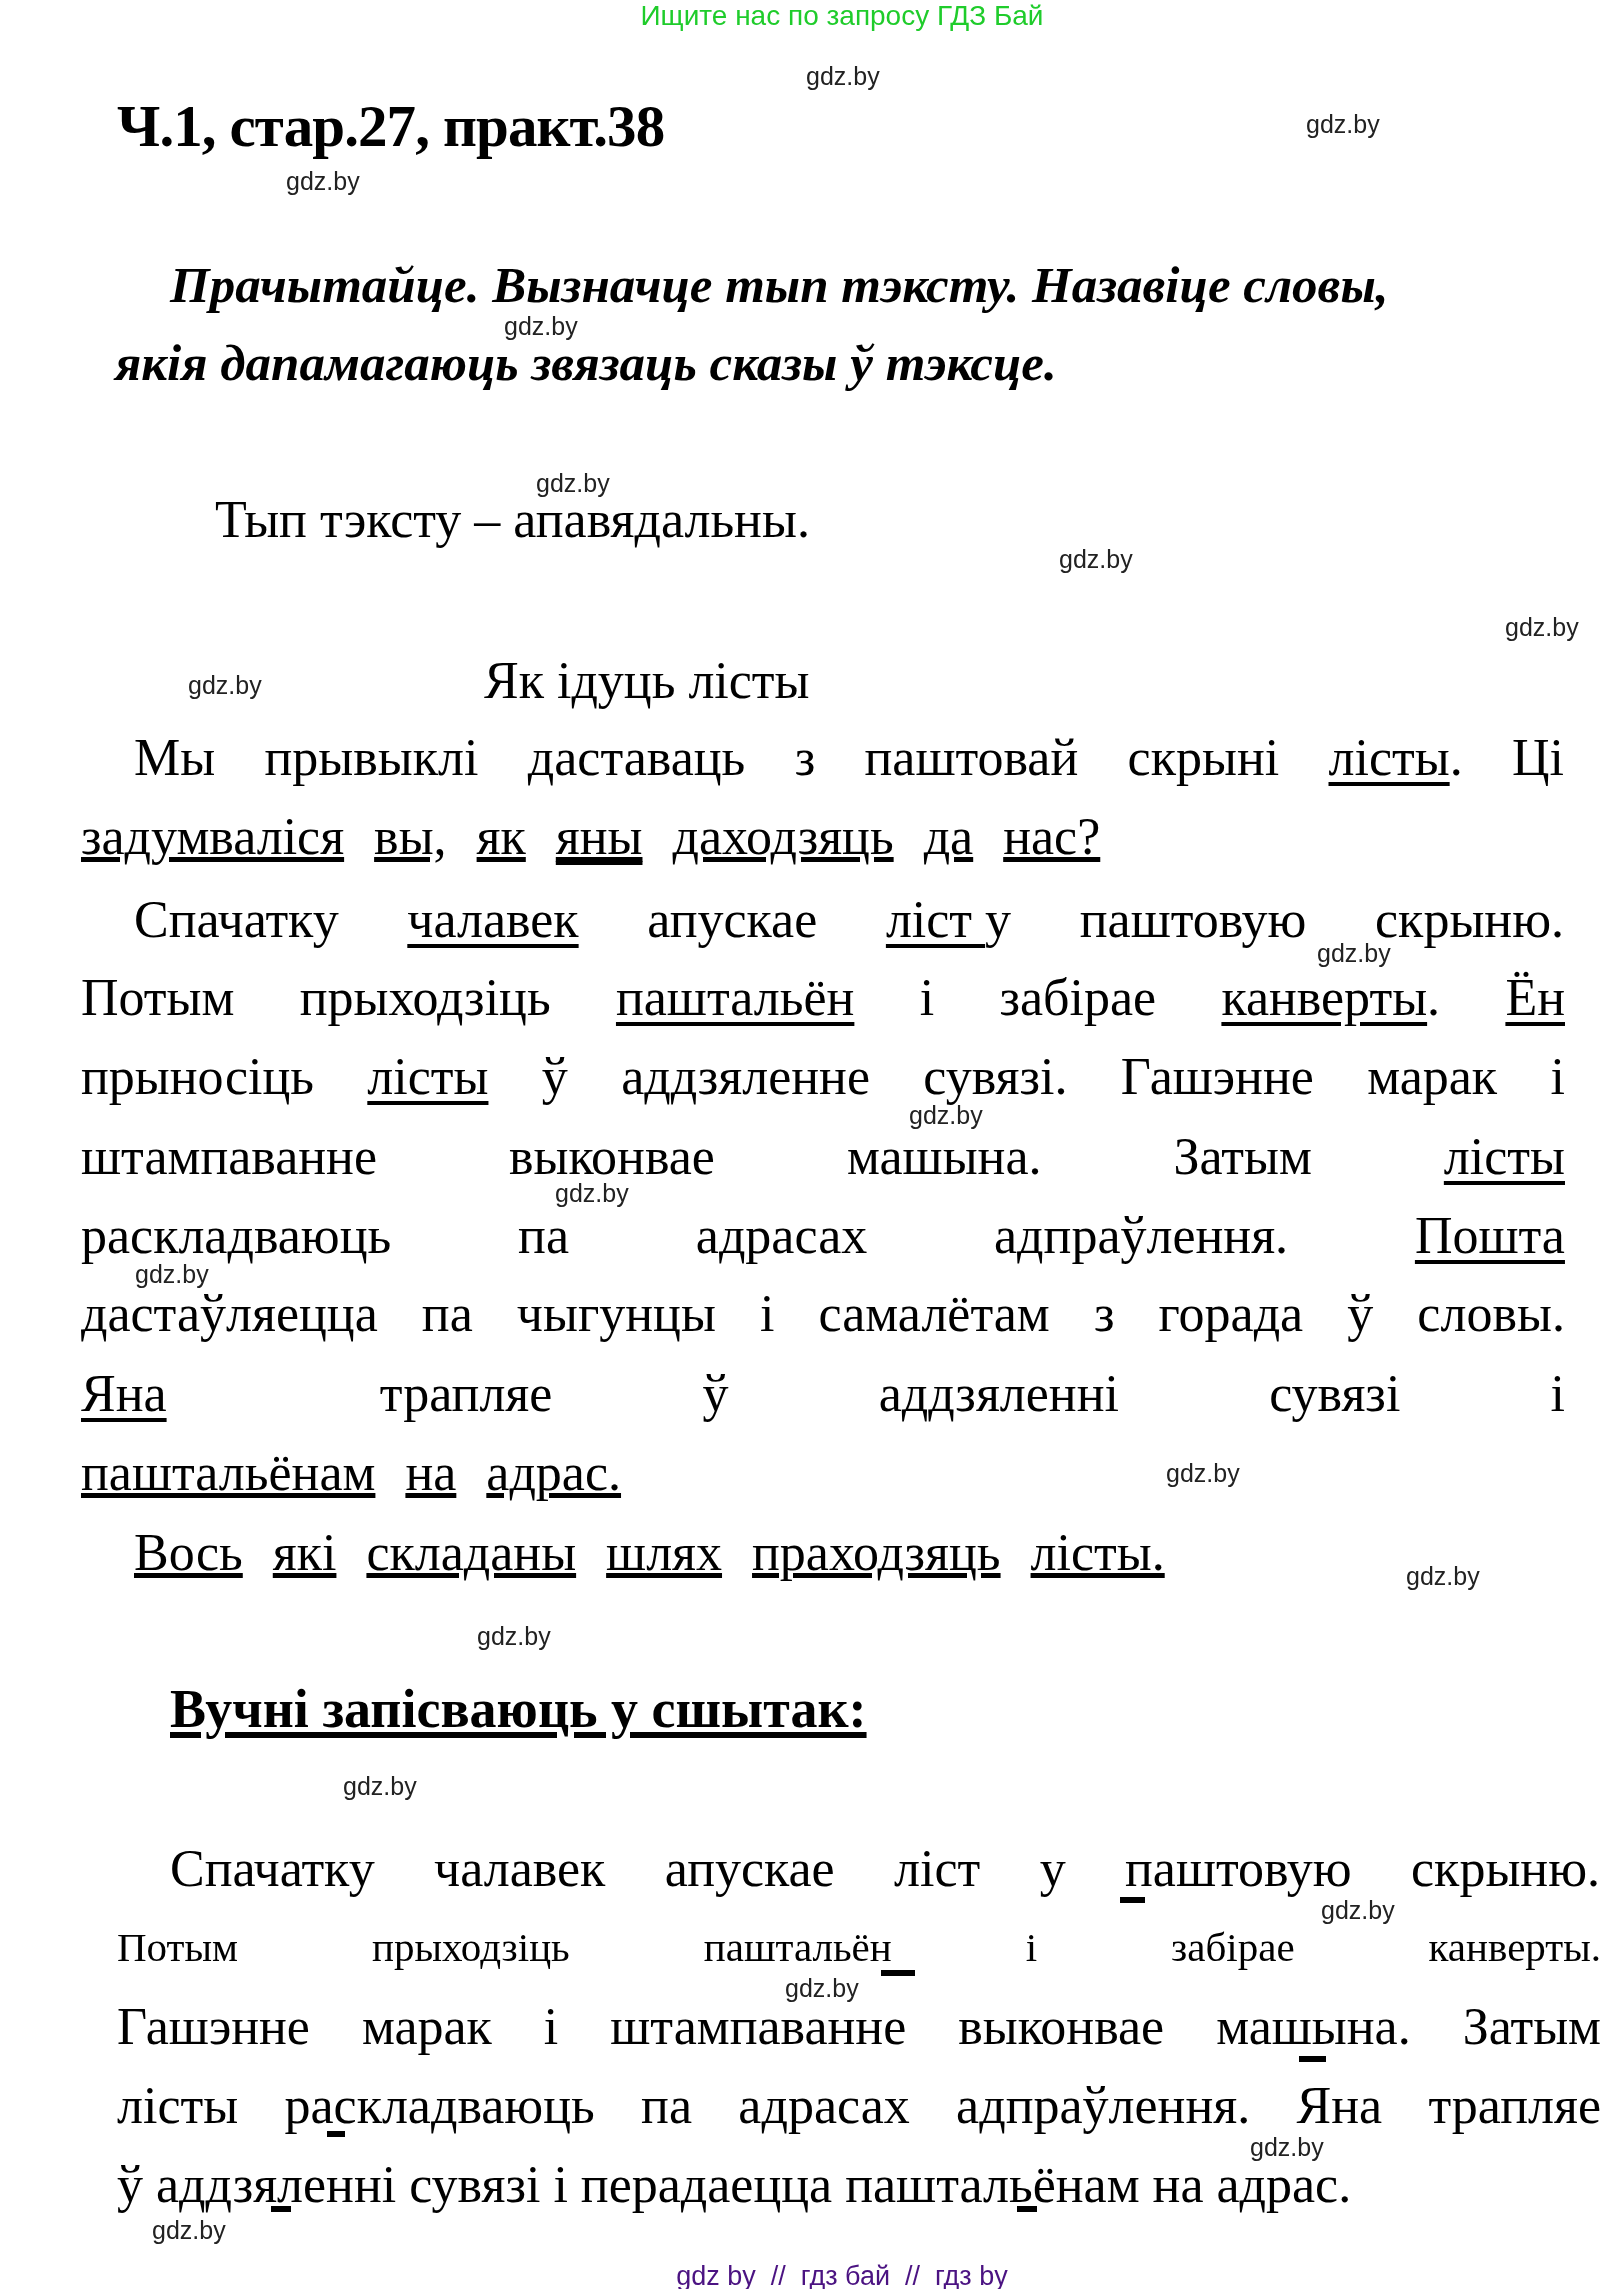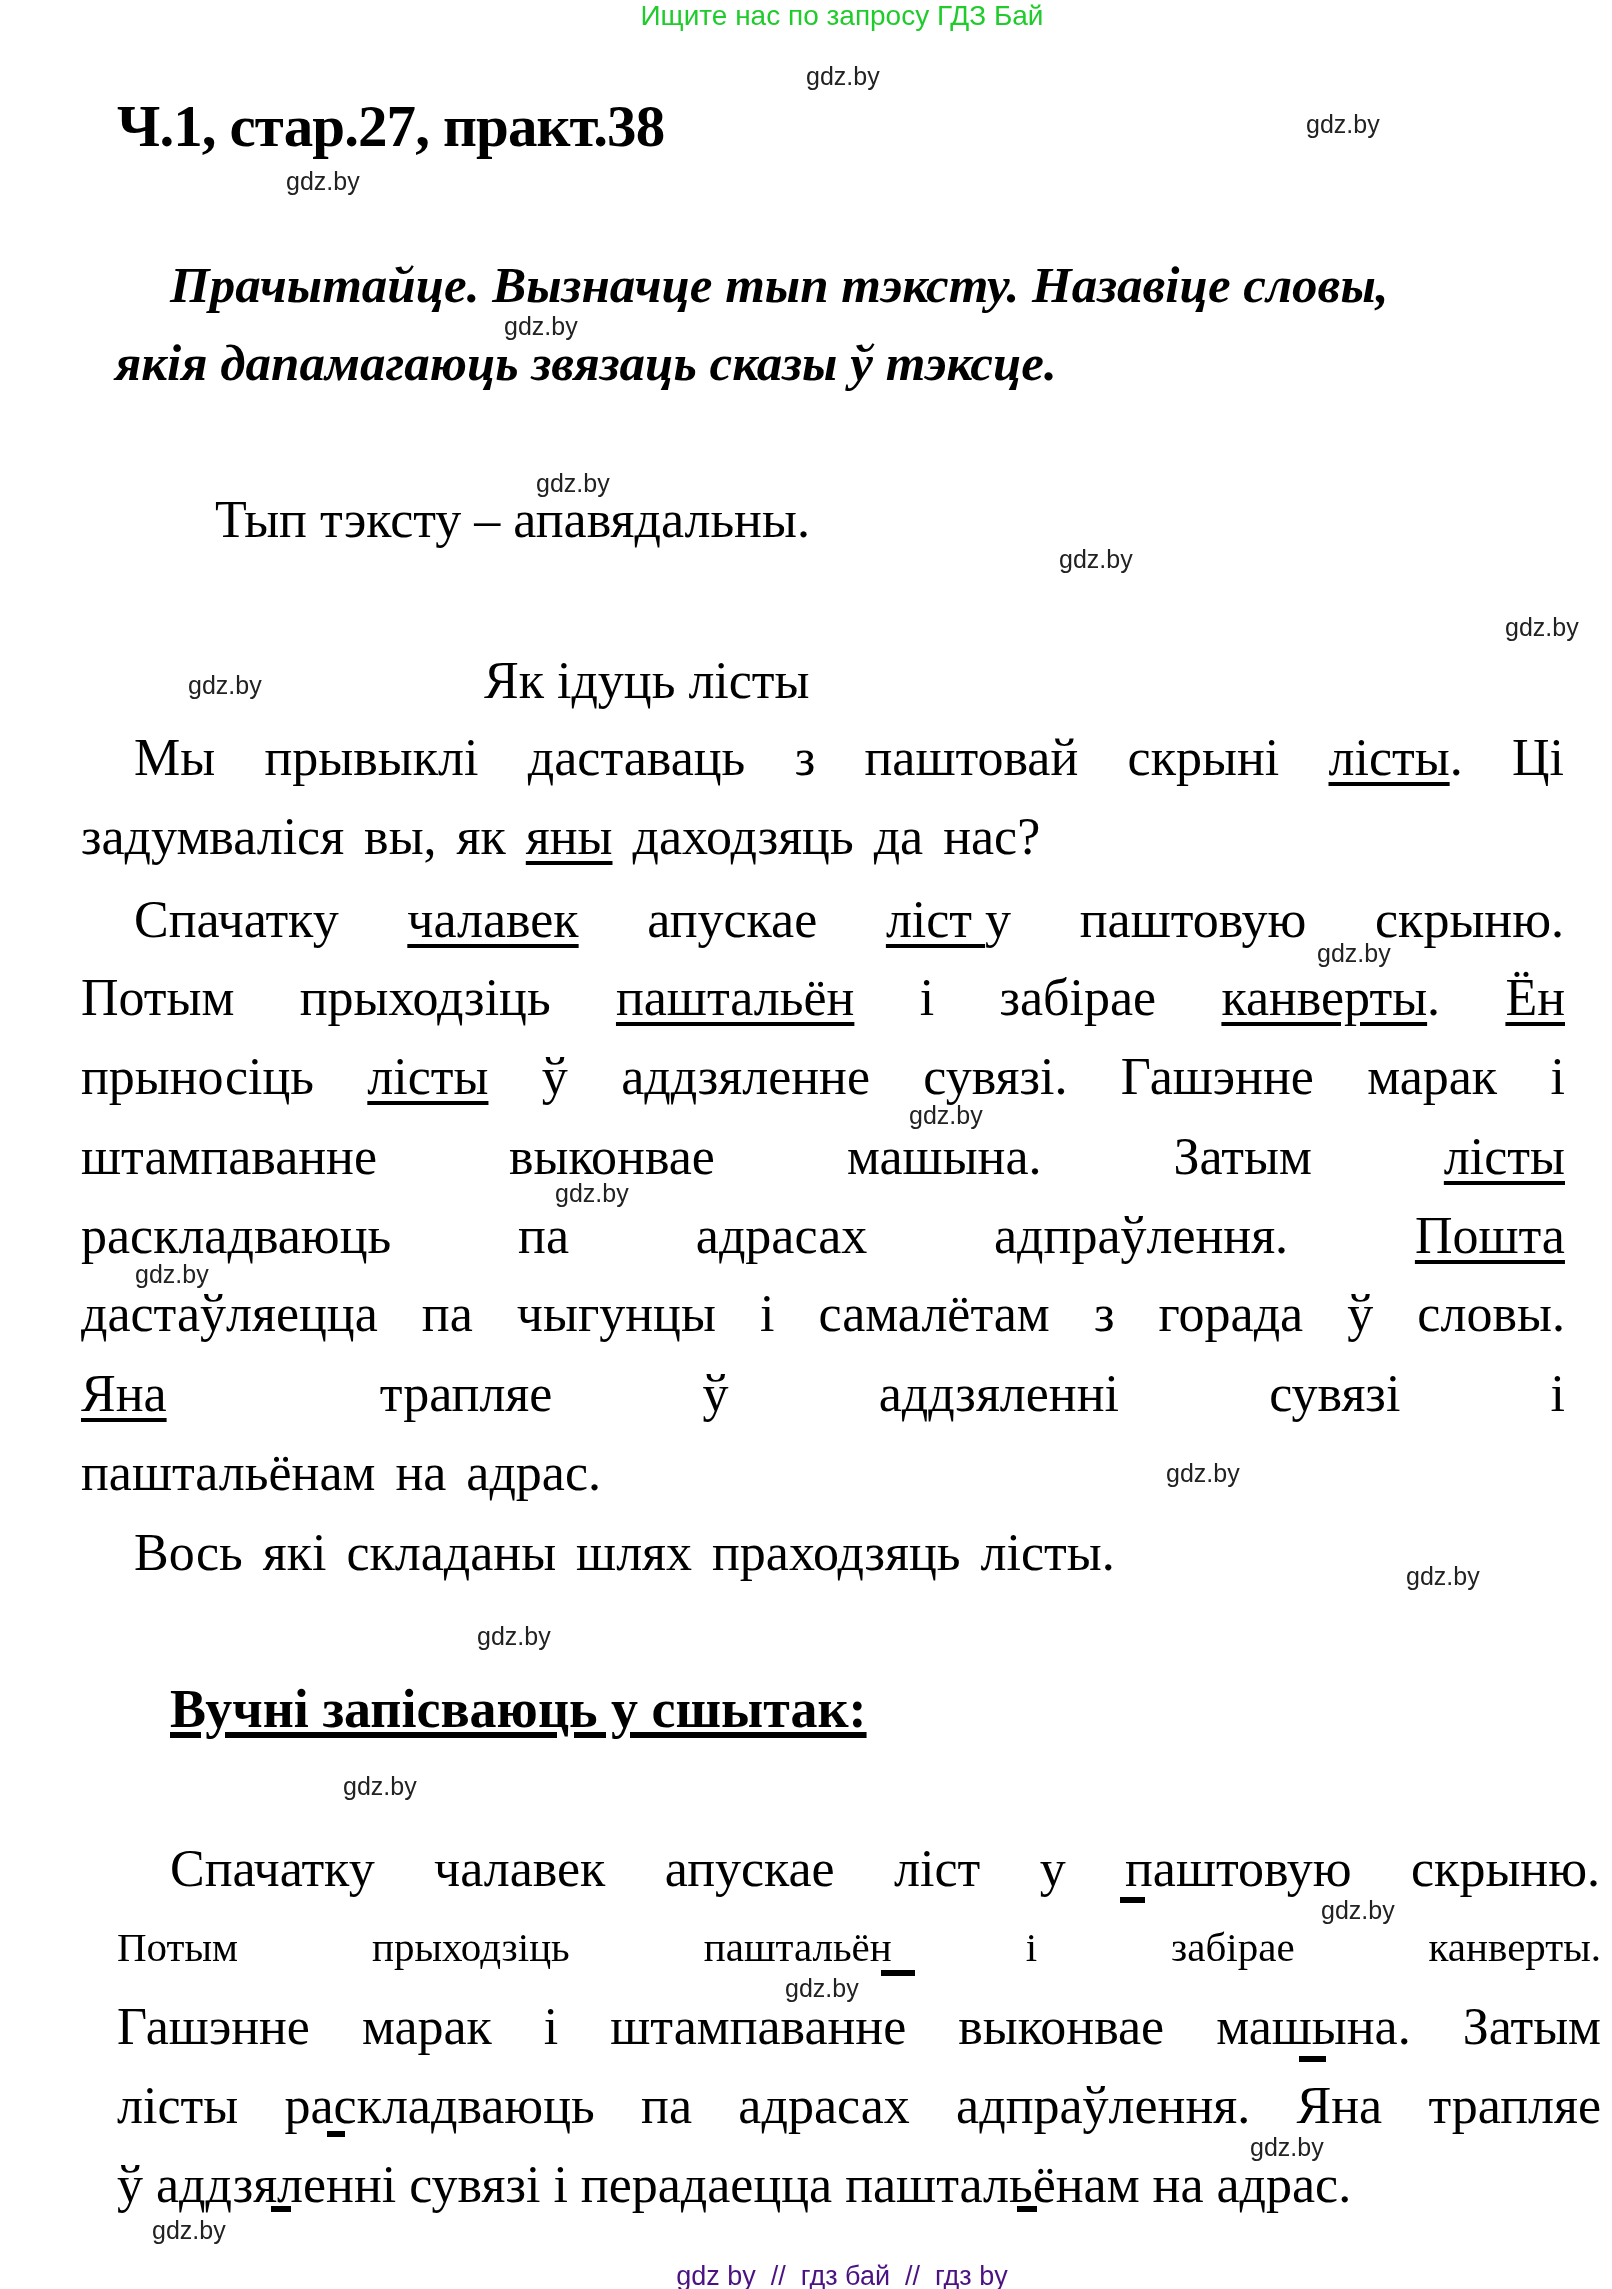--- a/index.html
+++ b/index.html
@@ -5,21 +5,21 @@
   html, body { margin:0; padding:0; background:#ffffff; }
   body { width:1612px; height:2289px; position:relative; overflow:hidden; font-family:"Liberation Serif","DejaVu Serif",serif; color:#000; }
   .abs { position:absolute;margin-left:36px; }
   .sans { font-family:"Liberation Sans","DejaVu Sans",sans-serif; }
   .top-banner { left:0; width:1612px; top:0; text-align:center; font-size:28px; line-height:32px; color:#1fcc2b; }
   .footer { left:0; width:1612px; top:2260px; text-align:center; font-size:27px; line-height:32px; color:#4b1382; white-space:pre; }
   .wm { font-size:25px; line-height:27px; color:#222; }
   .title { left:81px; top:90px; font-size:59px; font-weight:bold; line-height:72px; letter-spacing:-0.9px; }
   .instr { font-size:51px; font-weight:bold; font-style:italic; line-height:63px; }
   .line { position:absolute; left:81px; width:1484px; font-size:52px; line-height:63px; white-space:nowrap; display:flex; justify-content:space-between; }
-  .line.left { justify-content:flex-start; gap:20px; }
+  .line.left { justify-content:flex-start; gap:30px;text-decoration:underline; }
   .line span.w { display:inline-block; }
   .u { text-decoration:underline; text-decoration-thickness:3.6px; text-underline-offset:7.2px; }
   .heading2 { left:134px; top:1677px; font-size:54px; font-weight:bold; line-height:64px; text-decoration:underline; text-decoration-thickness:6.3px; text-underline-offset:5.4px; }
 </style>
 </head>
 <body>
 
 <div class="abs sans top-banner">Ищите нас по запросу ГДЗ Бай</div>
 
 <div class="abs sans wm" style="left:770px;top:63px">gdz.by</div>

